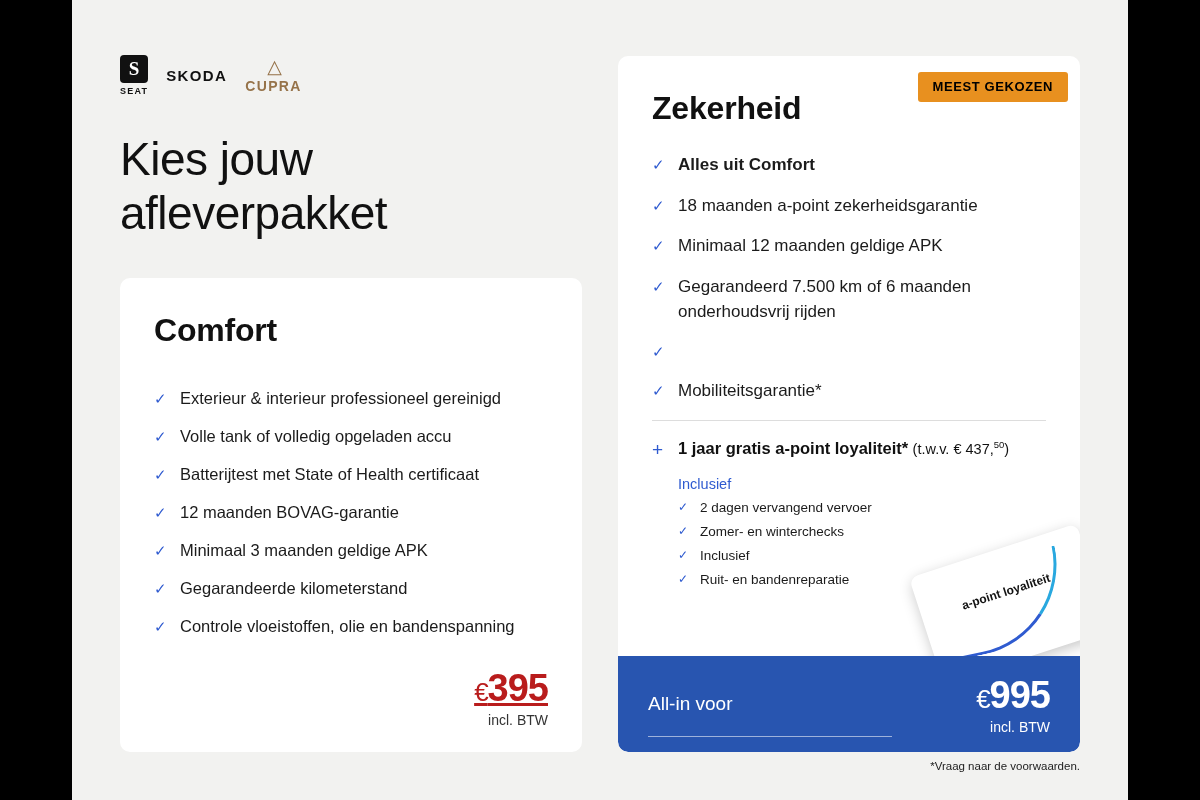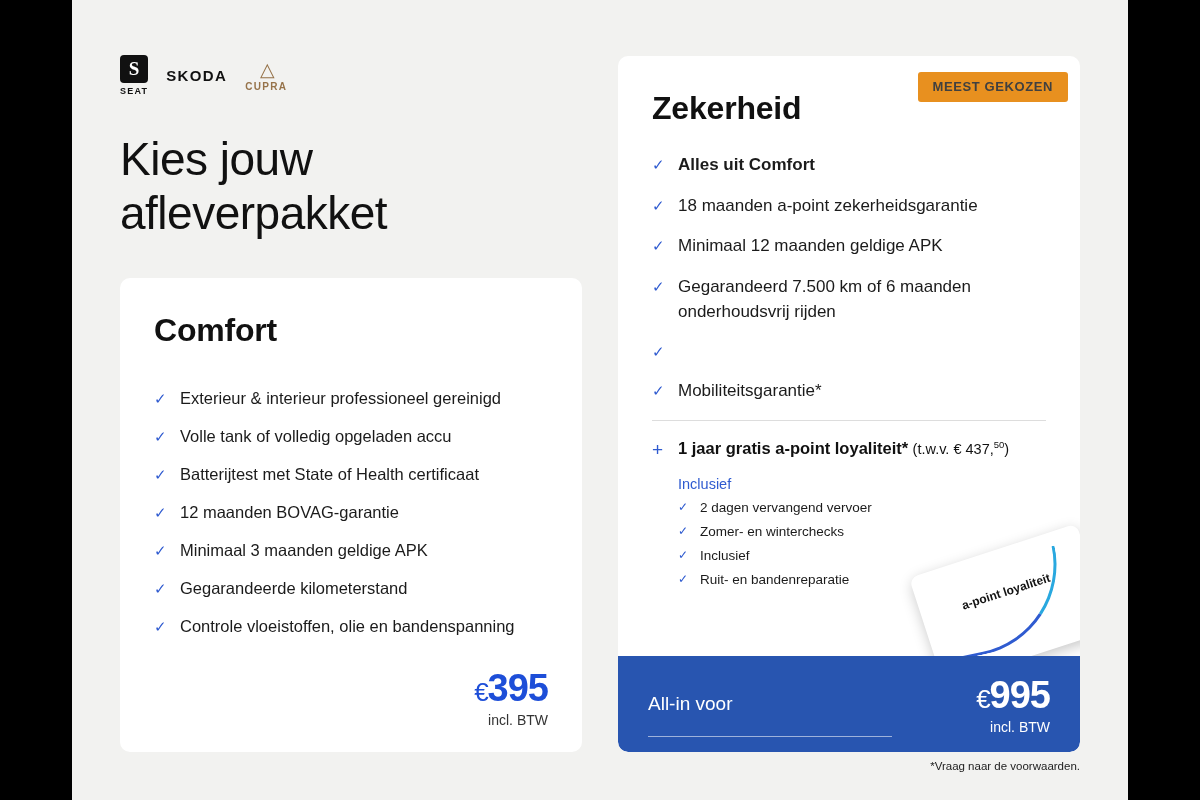--- a/index.html
+++ b/index.html
@@ -25,21 +25,21 @@
   .brand-seat { display:flex; flex-direction:column; align-items:center; gap:3px; }
   .seat-mark {
     width: 28px; height: 28px; background:#111; border-radius:4px;
     color:#fff; font-size:19px; font-weight:bold; line-height:28px; text-align:center;
     font-family:"Liberation Serif", serif;
   }
   .seat-word { font-size:9px; font-weight:bold; letter-spacing:1.2px; color:#111; }
   .brand-skoda { font-size:15px; font-weight:bold; letter-spacing:1.4px; color:#111; }
   .brand-cupra { display:flex; flex-direction:column; align-items:center; gap:2px; }
   .cupra-mark { font-size:19px; color:#96734a; line-height:1; letter-spacing:-2px; }
-  .cupra-word { font-size:10px; font-weight:bold; letter-spacing:1.3px; color:#96734a; }
+  .cupra-word { font-size:14px; font-weight:bold; letter-spacing:1.3px; color:#96734a; }
 
   
   .headline {
     position: absolute;
     left: 48px; top: 132px;
     width: 470px;
     font-size: 46px;
     line-height: 1.18;
     font-weight: 500;
     color: #111;
@@ -65,21 +65,21 @@
   .card-title {
     font-size: 32px; font-weight: bold; color: #111; letter-spacing: -0.2px;
   }
   #card-zekerheid .card-title { margin-bottom: 26px; }
   #card-comfort  .card-title { margin-bottom: 38px; }
 
   .badge {
     position: absolute;
     right: 12px; top: 16px;
     background: #e8901f;
-    color: #404040;
+    color: #000000;
     font-size: 13px; font-weight: bold; letter-spacing: .6px;
     padding: 7px 15px 8px 15px;
     border-radius: 3px;
   }
 
   ul.features { list-style: none; }
   ul.features li {
     display: flex; align-items: flex-start;
     margin-bottom: 14px;
     font-size: 16.5px; color: #1b1b1b; line-height: 1.45;
@@ -133,21 +133,21 @@
   }
   .loyalty-card .lc-text {
     position:absolute; left: 42px; top: 36px;
     font-size:12px; font-weight:bold; color:#111; line-height:1.25;
   }
 
   
   .price-comfort {
     position:absolute; right: 34px; bottom: 24px; text-align:right;
   }
-  .price-comfort .amount { font-size:38px; font-weight:bold; color:#1d4ed8; letter-spacing:-1px; }
+  .price-comfort .amount { font-size:38px; font-weight:bold; color:#b91c1c; letter-spacing:-1px;text-decoration:underline; }
   .price-comfort .amount .eur { font-size:26px; font-weight:normal; }
   .price-comfort .btw { font-size:14px; color:#333; margin-top:2px; }
 
   .footer-blue {
     position:absolute; left:0; bottom:0;
     width: 462px; height: 96px;
     background:#2855b0;
     border-radius: 0 0 10px 10px;
     display:flex; align-items:center; justify-content:space-between;
     padding: 14px 30px;

